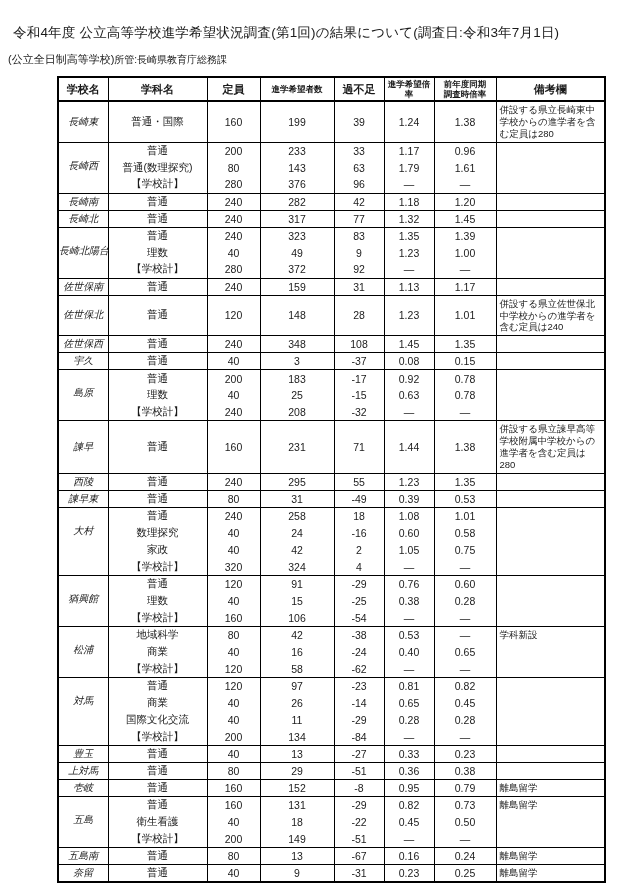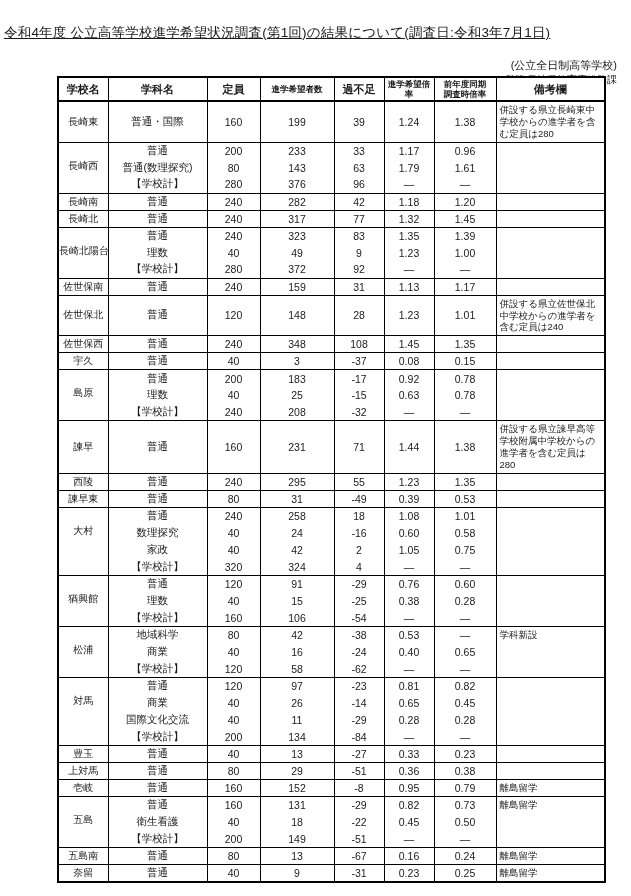--- a/index.html
+++ b/index.html
@@ -5,26 +5,26 @@
   * { box-sizing: border-box; }
   html,body { margin:0; padding:0; }
   body {
     width:631px; height:896px; background:#ffffff; overflow:hidden;
     font-family:"Liberation Sans", sans-serif; color:#1a1a1a;
     -webkit-font-smoothing:antialiased;
   }
   .page { position:relative; width:631px; height:896px; background:#fff; }
 
   .doc-title {
-    position:absolute; left:4px; top:24px; width:615px;
-    font-size:13.5px; letter-spacing:0.2px; white-space:nowrap;text-decoration:underline;
+    position:absolute; left:13px; top:24px; width:615px;
+    font-size:13.5px; letter-spacing:0.2px; white-space:nowrap;
   }
   .sub-row {
-    position:absolute; left:8px; top:58px; width:609px;
-    display:flex; justify-content:flex-start; align-items:flex-end;flex-direction:column;
+    position:absolute; left:8px; top:52px; width:609px;
+    display:flex; justify-content:flex-start; align-items:flex-end;
   }
   .doc-subtitle { font-size:11px; }
   .doc-agency  { font-size:10px; }
 
   .table-wrap { position:absolute; left:57px; top:76px; }
   table.survey {
     border-collapse:collapse; table-layout:fixed; width:547px;
     border:2.5px solid #000;
   }
   thead { border-bottom:2.5px solid #000; }
@@ -33,21 +33,21 @@
     font-size:11px; font-weight:bold; height:24px;
     padding:0 1px; text-align:center; vertical-align:middle;
   }
   thead th.small { font-size:8.5px; font-weight:bold; line-height:1.2; }
   tbody.group { border-top:1.5px solid #000; }
   td {
     border-left:1px solid #000; border-right:1px solid #000;
     font-size:10.5px; height:17px; padding:0 1px;
     text-align:center; vertical-align:middle; background:#fff;
   }
-  td.school { font-size:10px; white-space:nowrap; padding:0; }
+  td.school { font-size:10px; white-space:nowrap; padding:0;font-style:italic; }
   td.school.top { vertical-align:top; padding-top:16px; }
   td.course { font-size:10.5px;margin-left:10px; }
   td.num    { font-size:10.5px; }
   td.remark {
     font-size:9.5px; line-height:1.25; text-align:left;
     vertical-align:top; padding:2px 3px;
   }
 </style>
 </head>
 <body>

